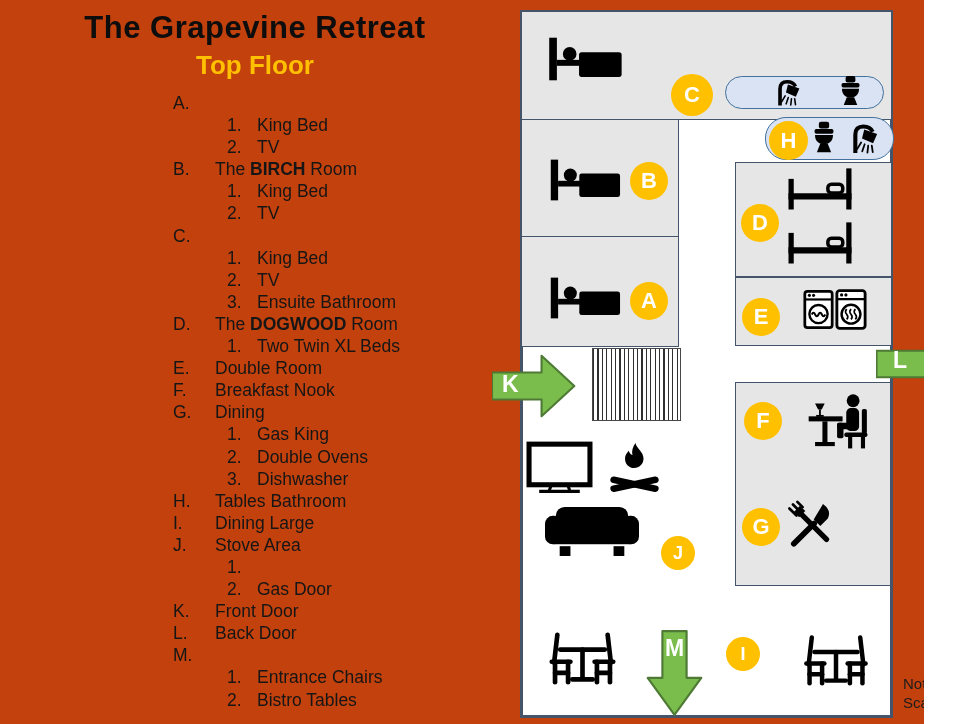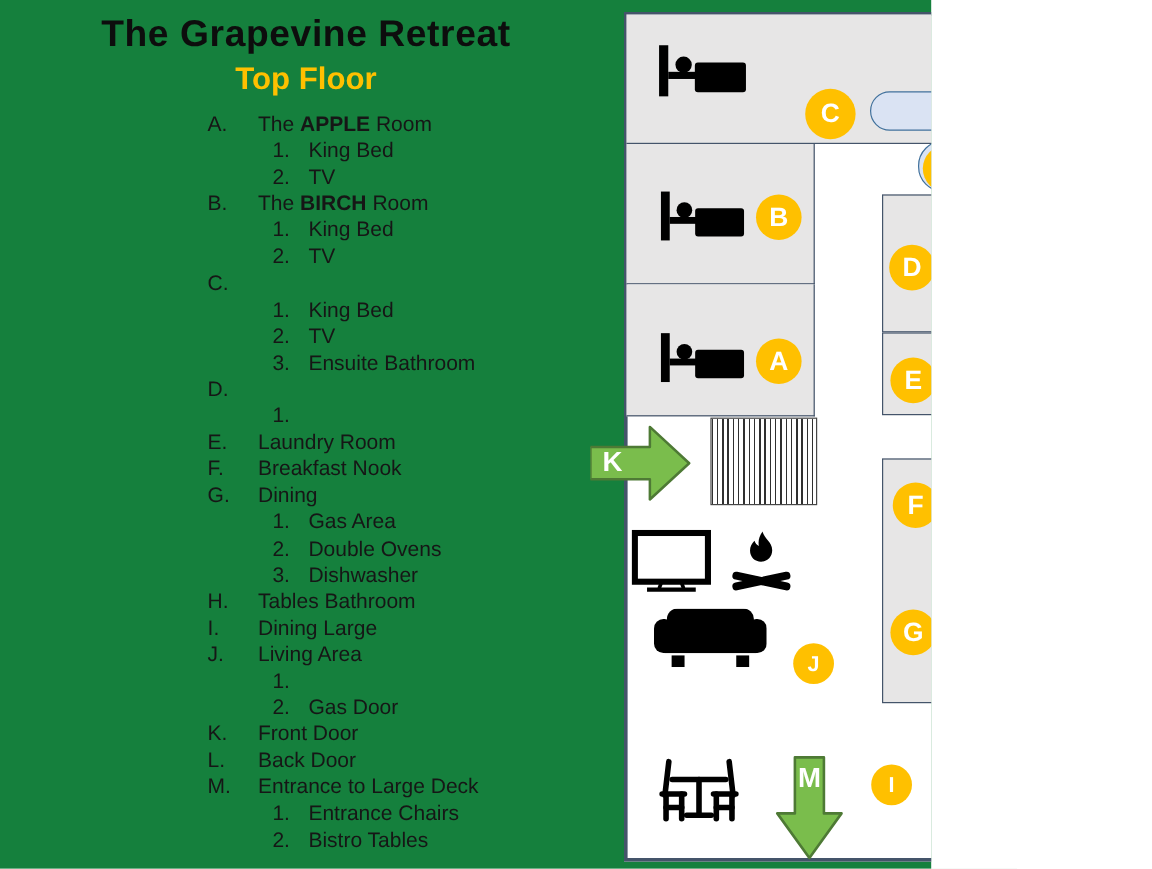--- a/index.html
+++ b/index.html
@@ -2,21 +2,21 @@
 <html style="--marker-bg: #FFC000; --arrow-fill: #7ABD4C; --arrow-border: #4E7A35; --room-fill: #E7E6E6; --wall: #44546A; --bath-fill: #DAE3F3; --bath-border: #41719C; --accent-subtitle: #FFC000;"><head>
 <meta charset="utf-8">
 <style>
   :root{
     --marker-bg:#FFC000; --arrow-fill:#7ABD4C; --arrow-border:#4E7A35;
     --room-fill:#E7E6E6; --wall:#44546A; --bath-fill:#DAE3F3; --bath-border:#41719C;
     --accent-subtitle:#FFC000;
   }
   html,body{margin:0;padding:0;background:#fff;}
   body{font-family:"Liberation Sans", sans-serif;}
-  .canvas{position:relative;width:776px;height:724px;background:#15803d;overflow:hidden;}
+  .canvas{position:relative;width:924px;height:724px;background:#c2410c;overflow:hidden;}
 
   
   .legend-head{position:absolute;left:35px;top:10px;width:440px;text-align:center;}
   .title{font-size:31px;font-weight:bold;color:#0d0d0d;letter-spacing:.5px;line-height:36px;}
   .subtitle{font-size:26px;font-weight:bold;color:var(--accent-subtitle);line-height:34px;margin-top:2px;}
   .legend-list{position:absolute;left:173px;top:92px;width:330px;font-size:17.5px;line-height:22.1px;color:#161616;}
   .lrow{display:flex;}
   .lrow .lm{width:42px;flex:none;}
   .srow{display:flex;padding-left:54px;}
   .srow .sm{width:30px;flex:none;}
@@ -172,21 +172,20 @@
 
 <div class="canvas">
 
   <div class="legend-head">
     <div class="title">The Grapevine Retreat</div>
     <div class="subtitle">Top Floor</div>
   </div>
   <div class="legend-list" id="legend-list">
       <div class="lrow">
         <span class="lm">A.</span>
-        <span class="lt"><span class="pre">The </span><span class="bld">APPLE</span><span class="post"> Room</span></span>
       </div>
       <div class="srow">
         <span class="sm">1.</span>
         <span class="st">King Bed</span>
       </div>
       <div class="srow">
         <span class="sm">2.</span>
         <span class="st">TV</span>
       </div>
       <div class="lrow">
@@ -211,78 +210,79 @@
       <div class="srow">
         <span class="sm">2.</span>
         <span class="st">TV</span>
       </div>
       <div class="srow">
         <span class="sm">3.</span>
         <span class="st">Ensuite Bathroom</span>
       </div>
       <div class="lrow">
         <span class="lm">D.</span>
-      </div>
-      <div class="srow">
-        <span class="sm">1.</span>
+        <span class="lt"><span class="pre">The </span><span class="bld">DOGWOOD</span><span class="post"> Room</span></span>
+      </div>
+      <div class="srow">
+        <span class="sm">1.</span>
+        <span class="st">Two Twin XL Beds</span>
       </div>
       <div class="lrow">
         <span class="lm">E.</span>
-        <span class="lt"><span class="pre">Laundry Room</span><span class="bld"></span><span class="post"></span></span>
+        <span class="lt"><span class="pre">Double Room</span><span class="bld"></span><span class="post"></span></span>
       </div>
       <div class="lrow">
         <span class="lm">F.</span>
         <span class="lt"><span class="pre">Breakfast Nook</span><span class="bld"></span><span class="post"></span></span>
       </div>
       <div class="lrow">
         <span class="lm">G.</span>
         <span class="lt"><span class="pre">Dining</span><span class="bld"></span><span class="post"></span></span>
       </div>
       <div class="srow">
         <span class="sm">1.</span>
-        <span class="st">Gas Area</span>
+        <span class="st">Gas King</span>
       </div>
       <div class="srow">
         <span class="sm">2.</span>
         <span class="st">Double Ovens</span>
       </div>
       <div class="srow">
         <span class="sm">3.</span>
         <span class="st">Dishwasher</span>
       </div>
       <div class="lrow">
         <span class="lm">H.</span>
         <span class="lt"><span class="pre">Tables Bathroom</span><span class="bld"></span><span class="post"></span></span>
       </div>
       <div class="lrow">
         <span class="lm">I.</span>
         <span class="lt"><span class="pre">Dining Large</span><span class="bld"></span><span class="post"></span></span>
       </div>
       <div class="lrow">
         <span class="lm">J.</span>
-        <span class="lt"><span class="pre">Living Area</span><span class="bld"></span><span class="post"></span></span>
+        <span class="lt"><span class="pre">Stove Area</span><span class="bld"></span><span class="post"></span></span>
       </div>
       <div class="srow">
         <span class="sm">1.</span>
       </div>
       <div class="srow">
         <span class="sm">2.</span>
         <span class="st">Gas Door</span>
       </div>
       <div class="lrow">
         <span class="lm">K.</span>
         <span class="lt"><span class="pre">Front Door</span><span class="bld"></span><span class="post"></span></span>
       </div>
       <div class="lrow">
         <span class="lm">L.</span>
         <span class="lt"><span class="pre">Back Door</span><span class="bld"></span><span class="post"></span></span>
       </div>
       <div class="lrow">
         <span class="lm">M.</span>
-        <span class="lt"><span class="pre">Entrance to Large Deck</span><span class="bld"></span><span class="post"></span></span>
       </div>
       <div class="srow">
         <span class="sm">1.</span>
         <span class="st">Entrance Chairs</span>
       </div>
       <div class="srow">
         <span class="sm">2.</span>
         <span class="st">Bistro Tables</span>
       </div>
     </div>

